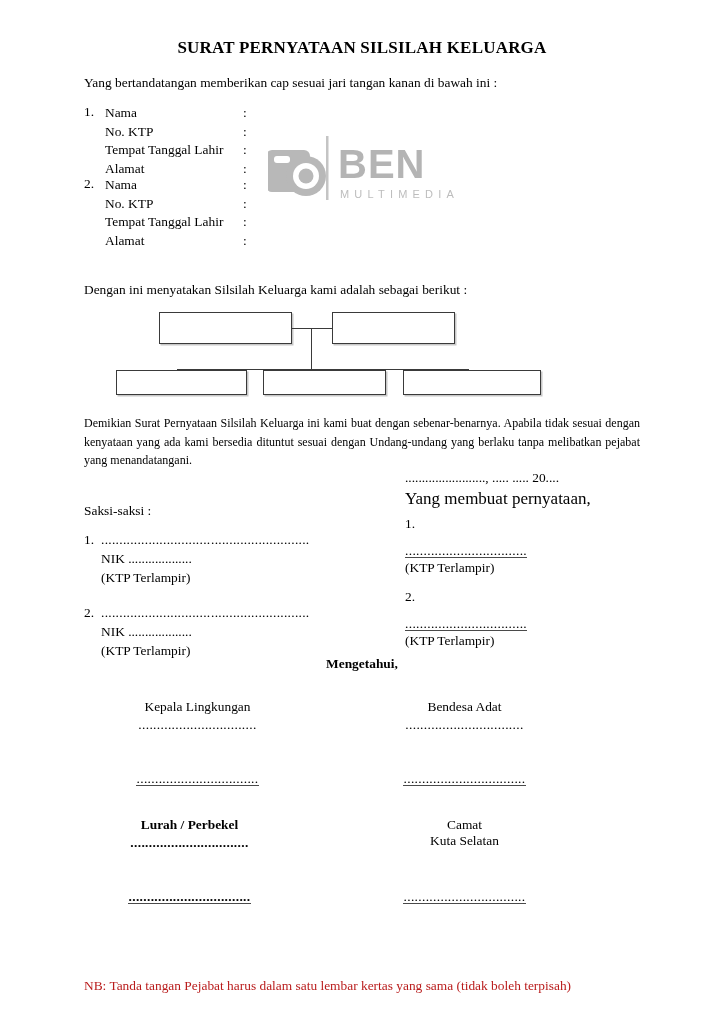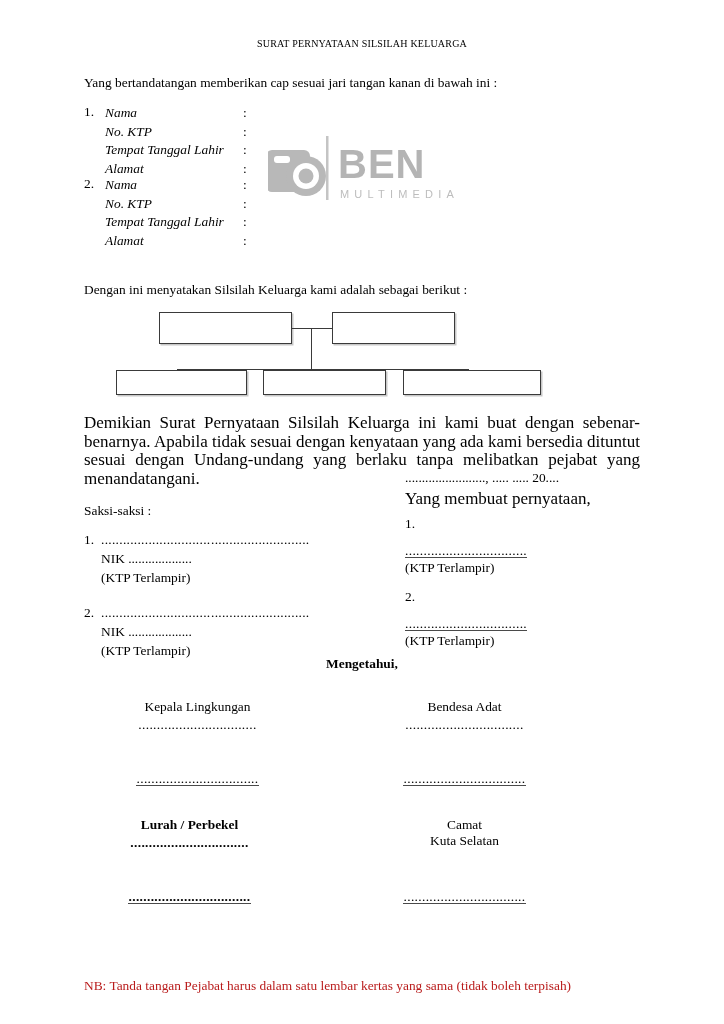--- a/index.html
+++ b/index.html
@@ -36,22 +36,22 @@
   .watermark svg { display: block; }
 
   
   .layer { position: absolute; inset: 0; z-index: 2; }
 
   .doc-title {
     position: absolute;
     left: 0; right: 0;
     top: 38px;
     text-align: center;
-    font-weight: normal;
-    font-size: 10px;
+    font-weight: bold;
+    font-size: 17px;
     letter-spacing: 0.2px;
   }
 
   .intro {
     position: absolute;
     left: 84px;
     top: 75px;
     font-size: 13.4px;
   }
 
@@ -61,21 +61,21 @@
     position: absolute;
     left: 0;
     top: 0;
   }
   .person-row {
     position: relative;
     height: 18.6px;
     line-height: 18.6px;
     white-space: nowrap;
   }
-  .person-row .lbl { position: absolute; left: 21px; font-style: italic; }
+  .person-row .lbl { position: absolute; left: 21px; }
   .person-row .colon { position: absolute; left: 159px; }
   .person-row .val { position: absolute; left: 172px; }
 
   .statement {
     position: absolute;
     left: 84px;
     top: 282px;
     font-size: 13.4px;
   }
 
@@ -91,21 +91,21 @@
   .tree-line {
     position: absolute;
     background: #3a3a3a;
   }
 
   .closing {
     position: absolute;
     left: 84px;
     top: 414px;
     width: 556px;
-    font-size: 17px;
+    font-size: 12px;
     line-height: 18.6px;
     text-align: justify;
   }
 
   
   .place-date {
     position: absolute;
     left: 405px;
     top: 470px;
     font-size: 13.4px;

